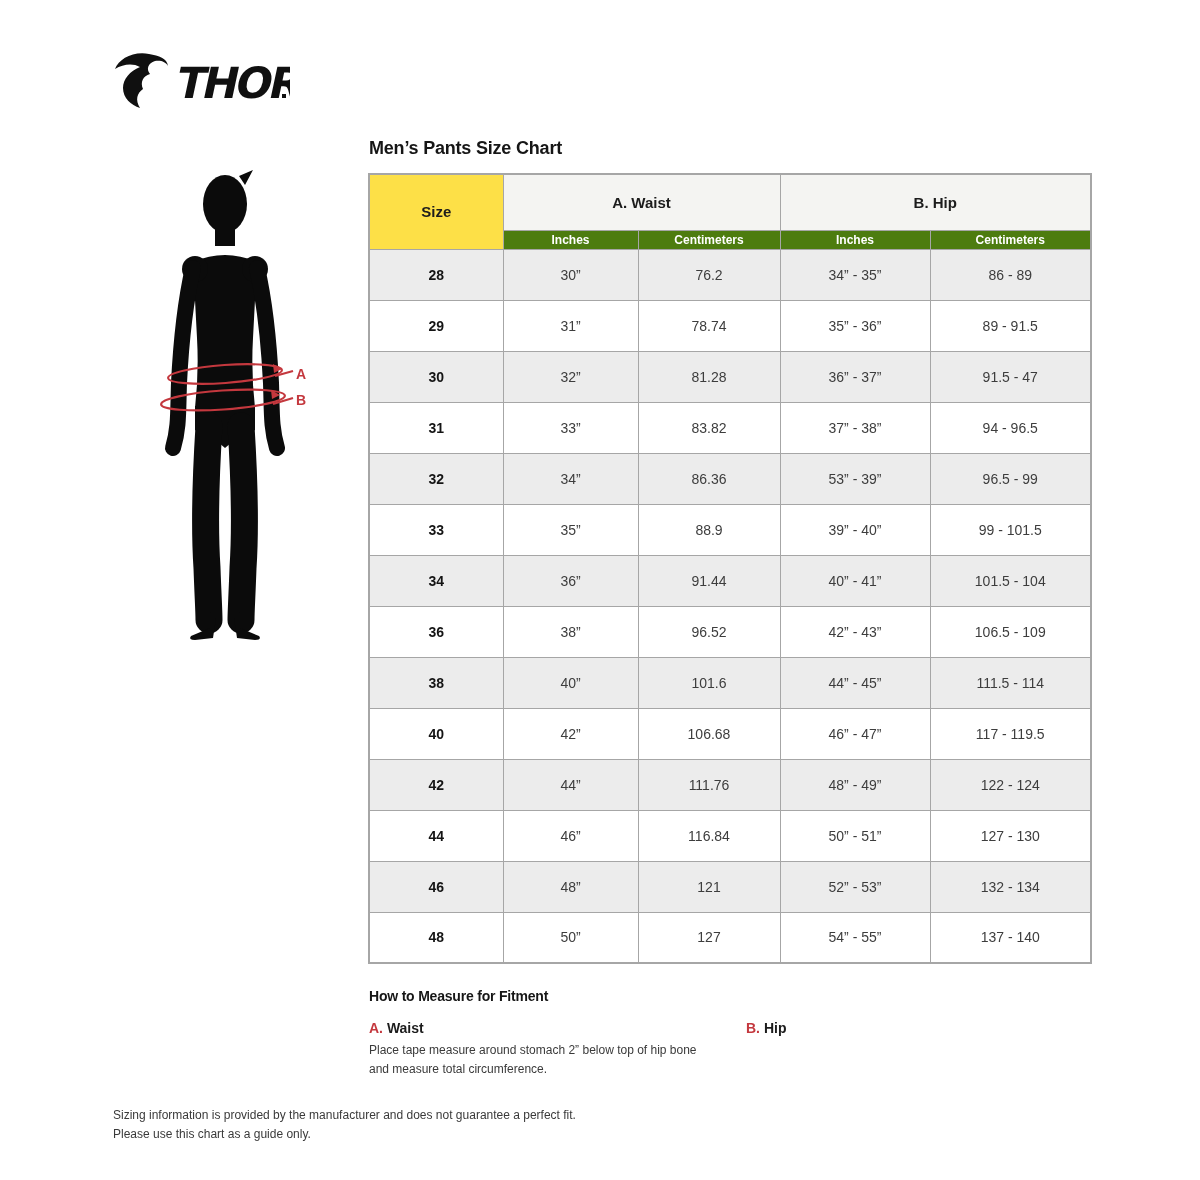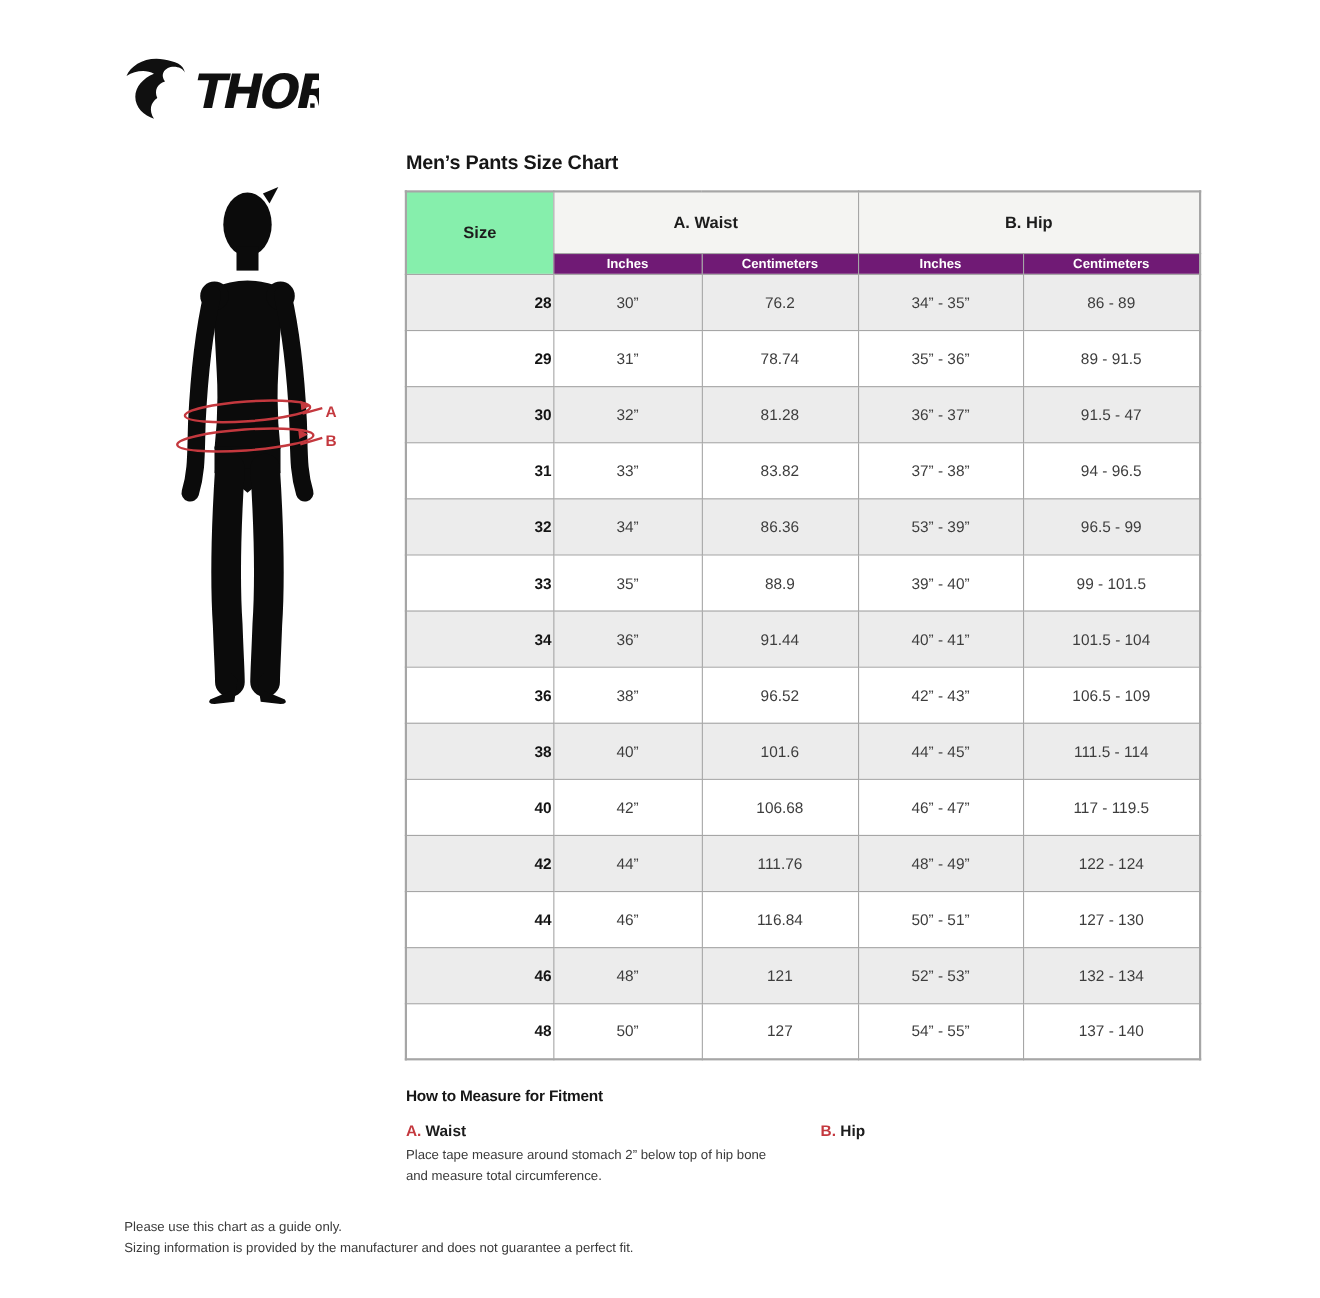--- a/index.html
+++ b/index.html
@@ -15,26 +15,26 @@
            font-weight:700; color:#161616; letter-spacing:-0.2px; }
 
   
   .figure { position:absolute; left:153px; top:168px; width:155px; height:478px; }
 
   
   .size-table { position:absolute; left:368px; top:173px; width:722px;
                 border-collapse:collapse; table-layout:fixed;
                 border:2px solid #a6a6a6; }
   .size-table th, .size-table td { border:1px solid #a6a6a6; text-align:center; vertical-align:middle; }
-  .size-table th.size-h { background:#86efac; font-size:15px; color:#1c1c1c; font-weight:700; }
+  .size-table th.size-h { background:#fde047; font-size:15px; color:#1c1c1c; font-weight:700; }
   .size-table th.group-h { background:#f4f4f2; font-size:15px; color:#1c1c1c; font-weight:700; height:56px; }
-  .size-table tr.sub th { background:#701a75; color:#ffffff; font-size:12px; font-weight:700;
+  .size-table tr.sub th { background:#4d7c0f; color:#ffffff; font-size:12px; font-weight:700;
                           height:19px; padding:2px 0; }
   .size-table td { height:51px; font-size:14px; color:#3d3d3d; background:#ffffff; }
-  .size-table td.size-c { font-weight:700; color:#141414;text-align:right; }
+  .size-table td.size-c { font-weight:700; color:#141414; }
   .size-table tbody tr:nth-child(odd) td { background:#ececec; }
 
   
   .howto { position:absolute; left:369px; top:988px; width:721px; }
   .howto h2 { margin:0 0 16px 0; font-size:14px; font-weight:700; color:#161616; letter-spacing:-0.2px; }
   .howto-cols { display:flex; }
   .howto-item { width:377px; }
   .howto-item.hip { flex:1; }
   .item-head { font-size:14px; font-weight:700; color:#1c1c1c; margin-bottom:5px; }
   .item-head .red { color:#c4383e; }
@@ -245,17 +245,17 @@
       <div class="howto-item hip">
         <div class="item-head">
           <span class="red">B.</span>
           <span>Hip</span>
         </div>
       </div>
     </div>
   </div>
 
   <div class="disclaimer">
+    <p>Sizing information is provided by the manufacturer and does not guarantee a perfect fit.</p>
     <p>Please use this chart as a guide only.</p>
-    <p>Sizing information is provided by the manufacturer and does not guarantee a perfect fit.</p>
   </div>
 
 </div>
 
 </body></html>

